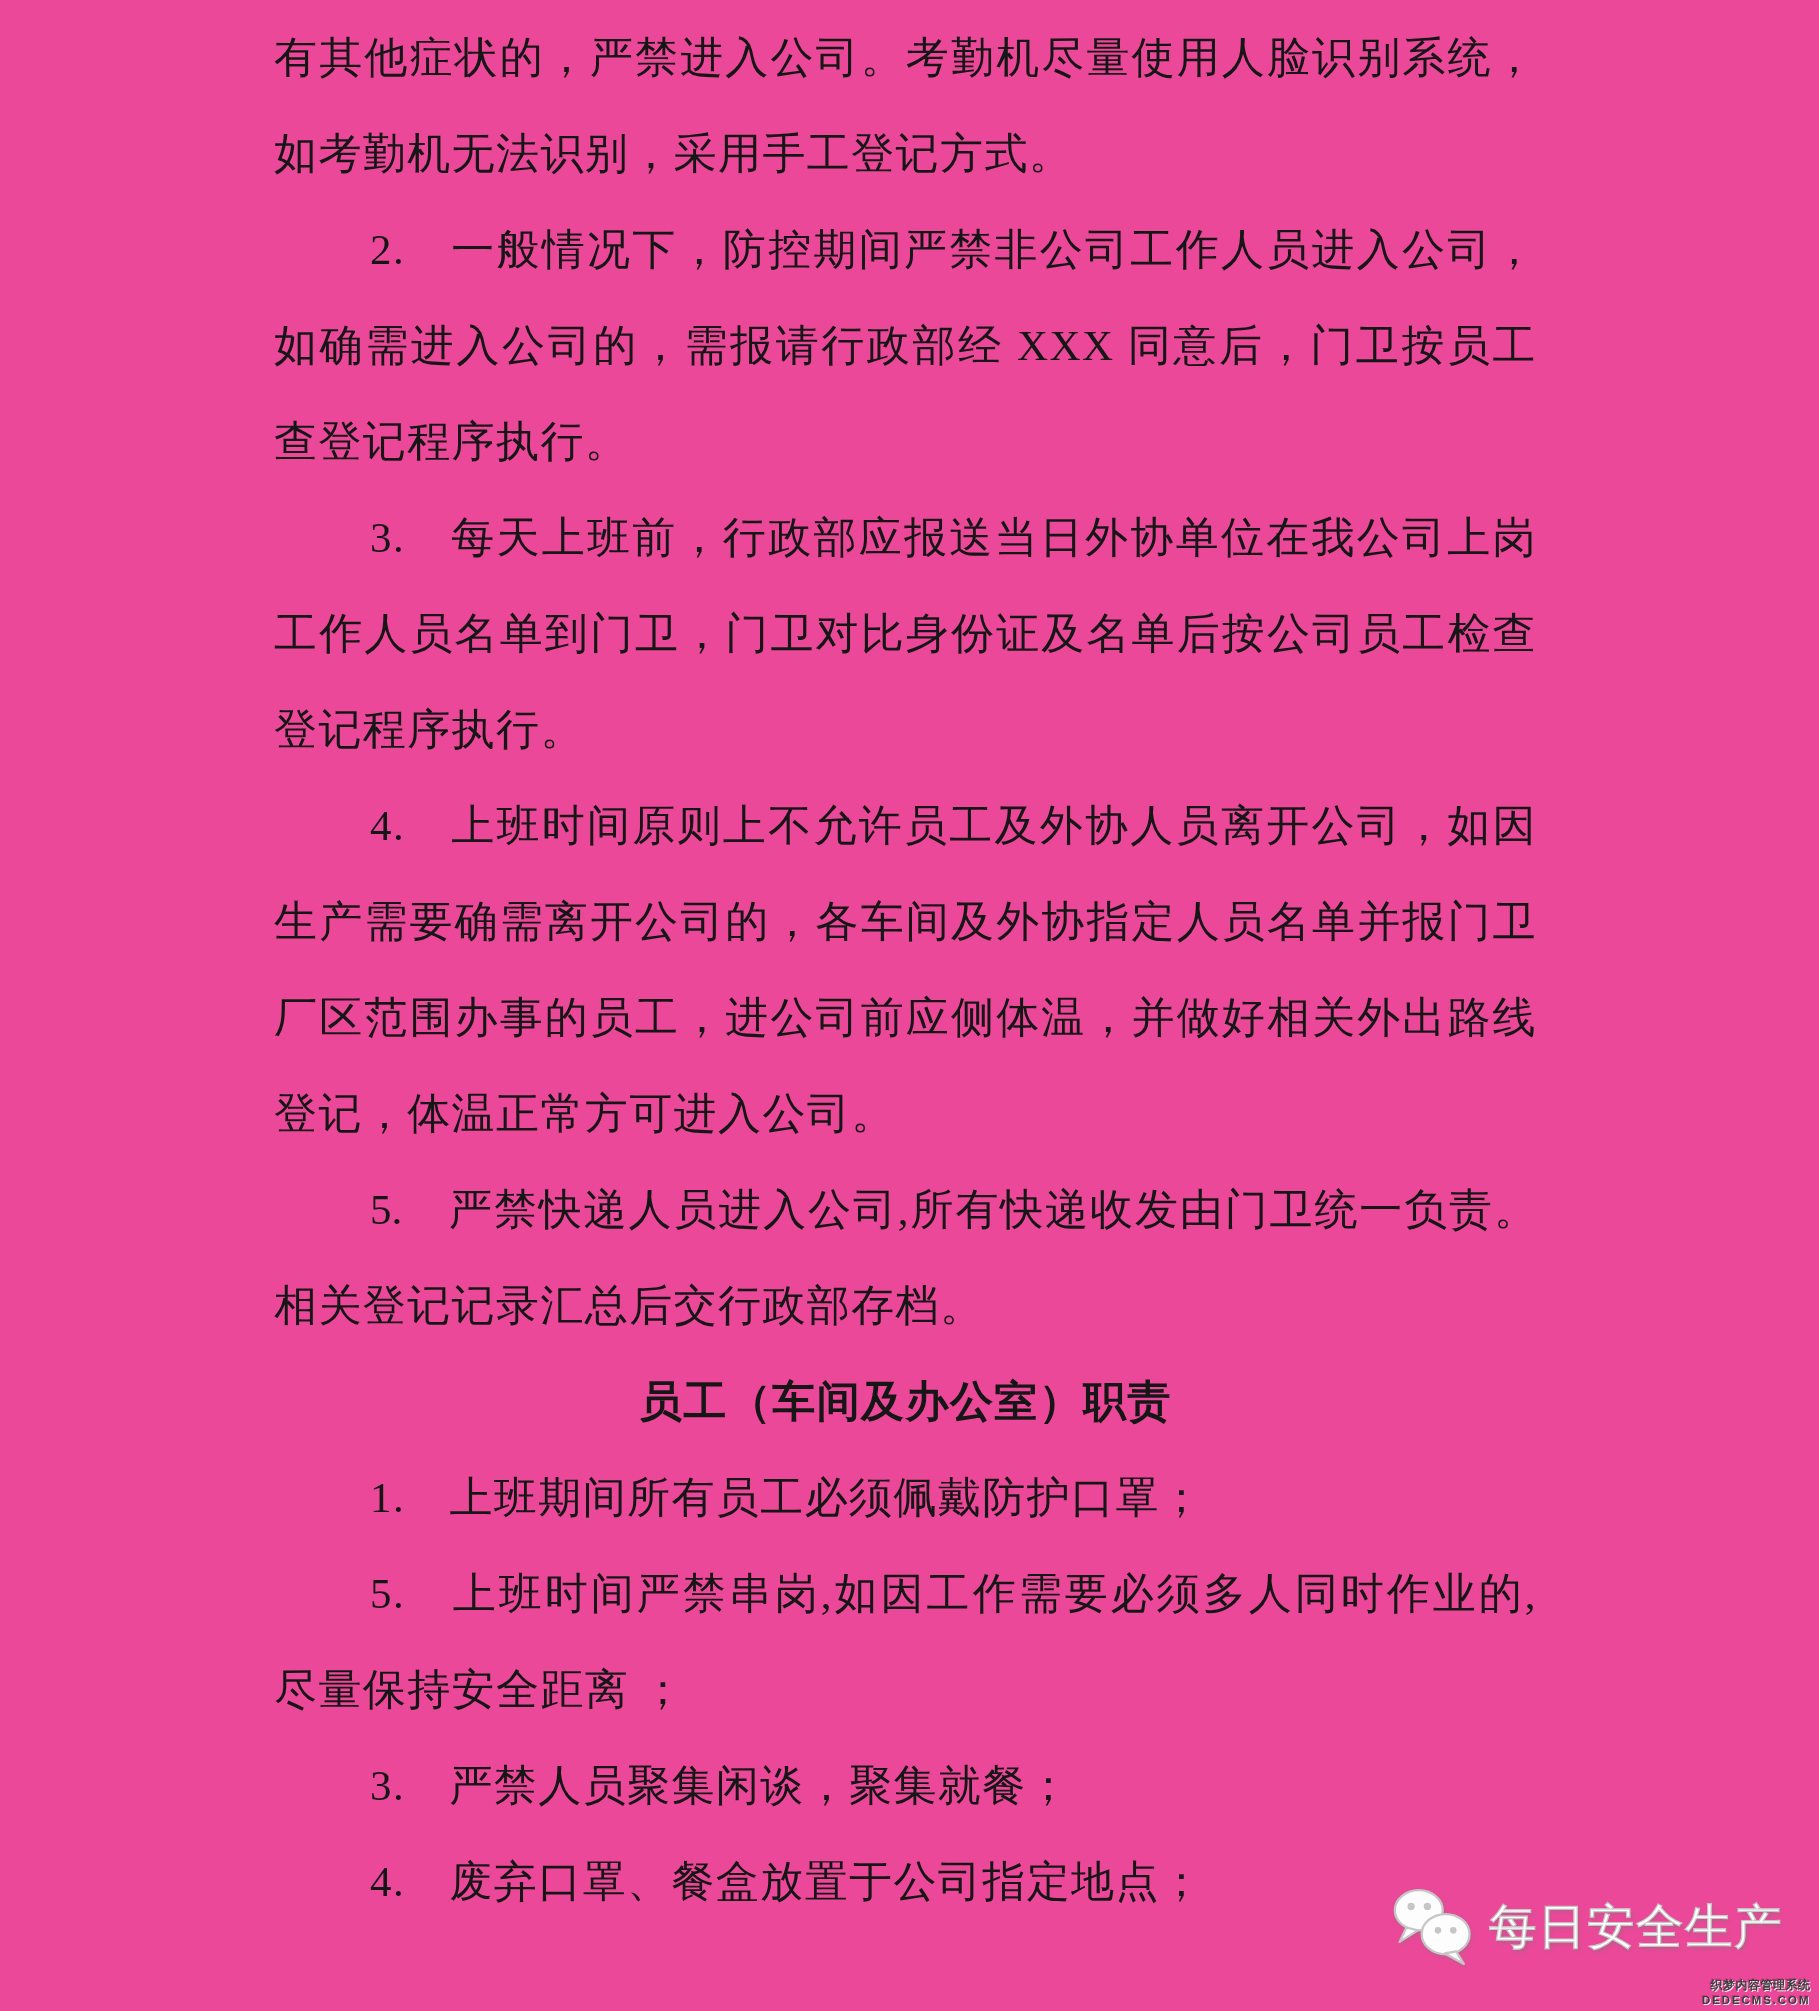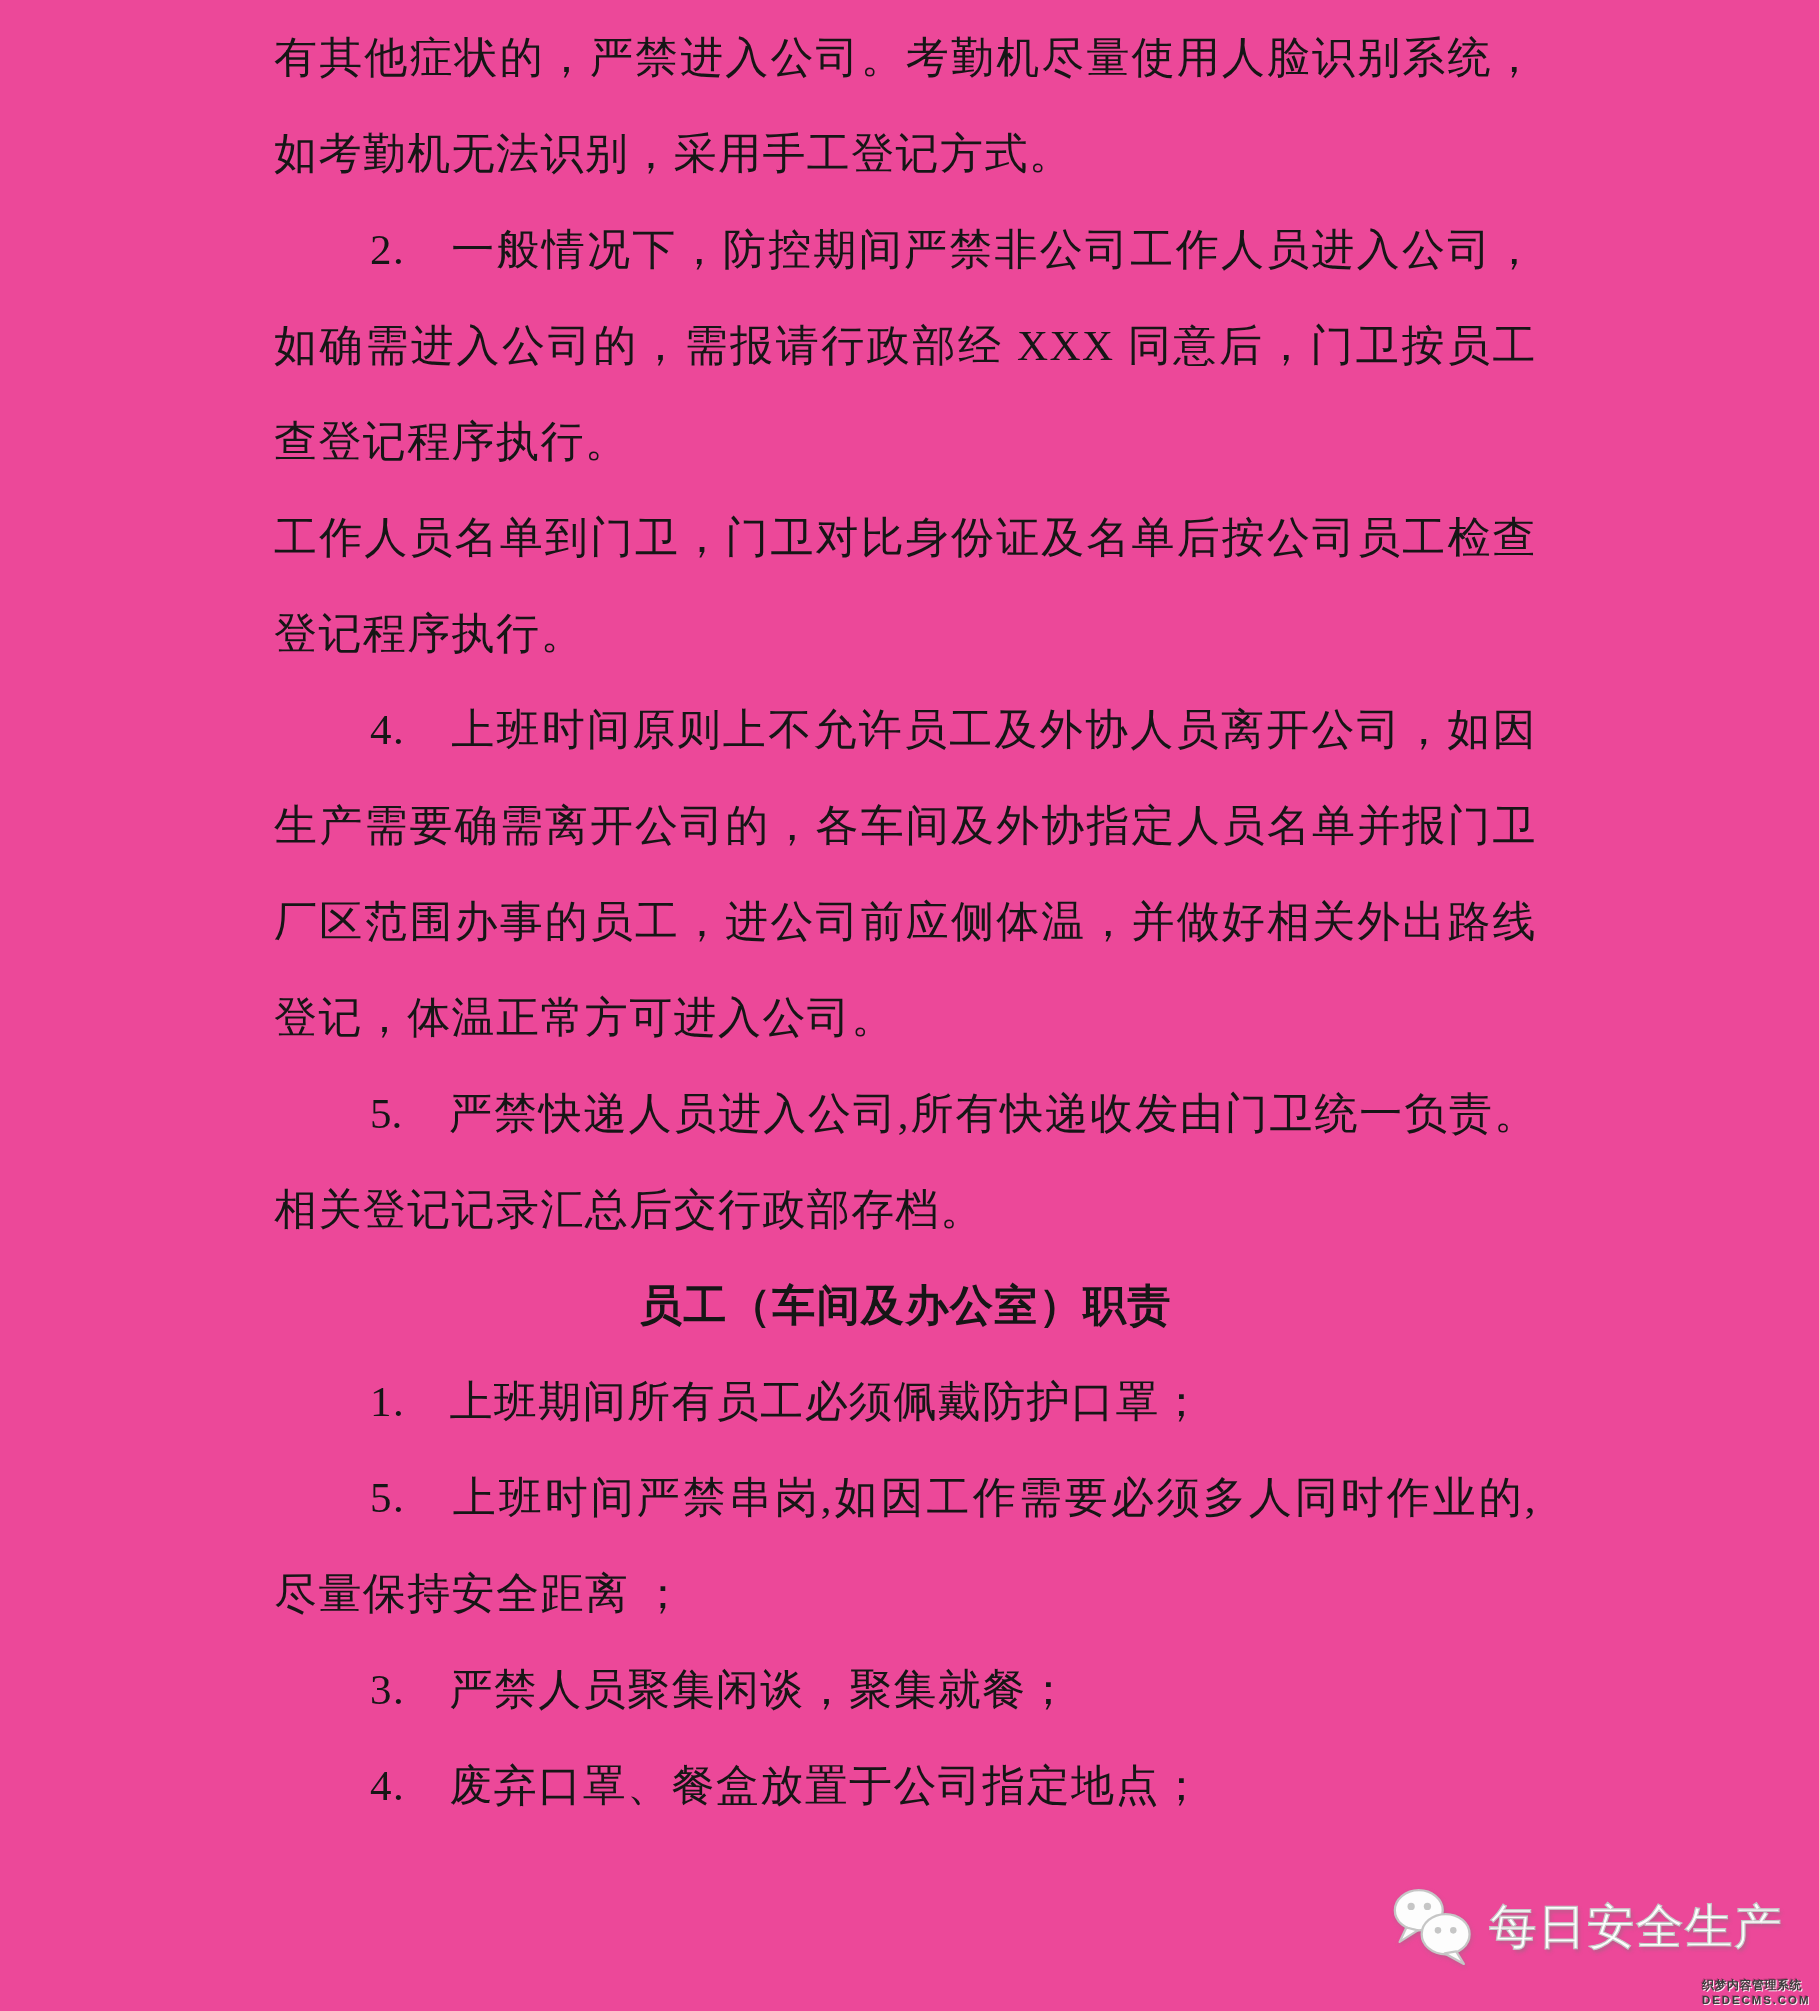--- a/index.html
+++ b/index.html
@@ -56,40 +56,41 @@
     margin-left: 5.8px;
     text-align: center;
   }
   .wm svg { flex: 0 0 auto; filter: drop-shadow(1.9px 2.9px 1.9px rgba(120,120,120,0.35)); }
 
   
   .cms {
     position: absolute;
     right: 9.6px;
     bottom: 4.8px;
-    text-align: left;
+    text-align: right;
     font-family: "Liberation Sans", "DejaVu Sans", sans-serif;
     font-weight: bold;
     color: #3d3d3d;
     text-shadow: 1px 1px 0 rgba(255,255,255,0.9), -1px -1px 0 rgba(0,0,0,0.18);
   }
   .cms .l1 { font-size: 12px; letter-spacing: 0.5px; line-height: 15.4px; }
   .cms .l2 { font-size: 11.5px; letter-spacing: 1.9px; line-height: 13.4px; }
 </style>
 </head>
 <body>
 
 <div class="page">
 
   <div class="doc" id="doc">
       <div class="line j">有其他症状的，严禁进入公司。考勤机尽量使用人脸识别系统，</div>
       <div class="line">如考勤机无法识别，采用手工登记方式。</div>
       <div class="line j ind">2.　一般情况下，防控期间严禁非公司工作人员进入公司，</div>
       <div class="line j">如确需进入公司的，需报请行政部经 XXX 同意后，门卫按员工检</div>
       <div class="line">查登记程序执行。</div>
+      <div class="line j ind">3.　每天上班前，行政部应报送当日外协单位在我公司上岗</div>
       <div class="line j">工作人员名单到门卫，门卫对比身份证及名单后按公司员工检查</div>
       <div class="line">登记程序执行。</div>
       <div class="line j ind">4.　上班时间原则上不允许员工及外协人员离开公司，如因</div>
       <div class="line j">生产需要确需离开公司的，各车间及外协指定人员名单并报门卫</div>
       <div class="line j">厂区范围办事的员工，进公司前应侧体温，并做好相关外出路线</div>
       <div class="line">登记，体温正常方可进入公司。</div>
       <div class="line j ind tight">5.　严禁快递人员进入公司,所有快递收发由门卫统一负责。</div>
       <div class="line">相关登记记录汇总后交行政部存档。</div>
       <div class="line c b">员工（车间及办公室）职责</div>
       <div class="line ind">1.　上班期间所有员工必须佩戴防护口罩；</div>

